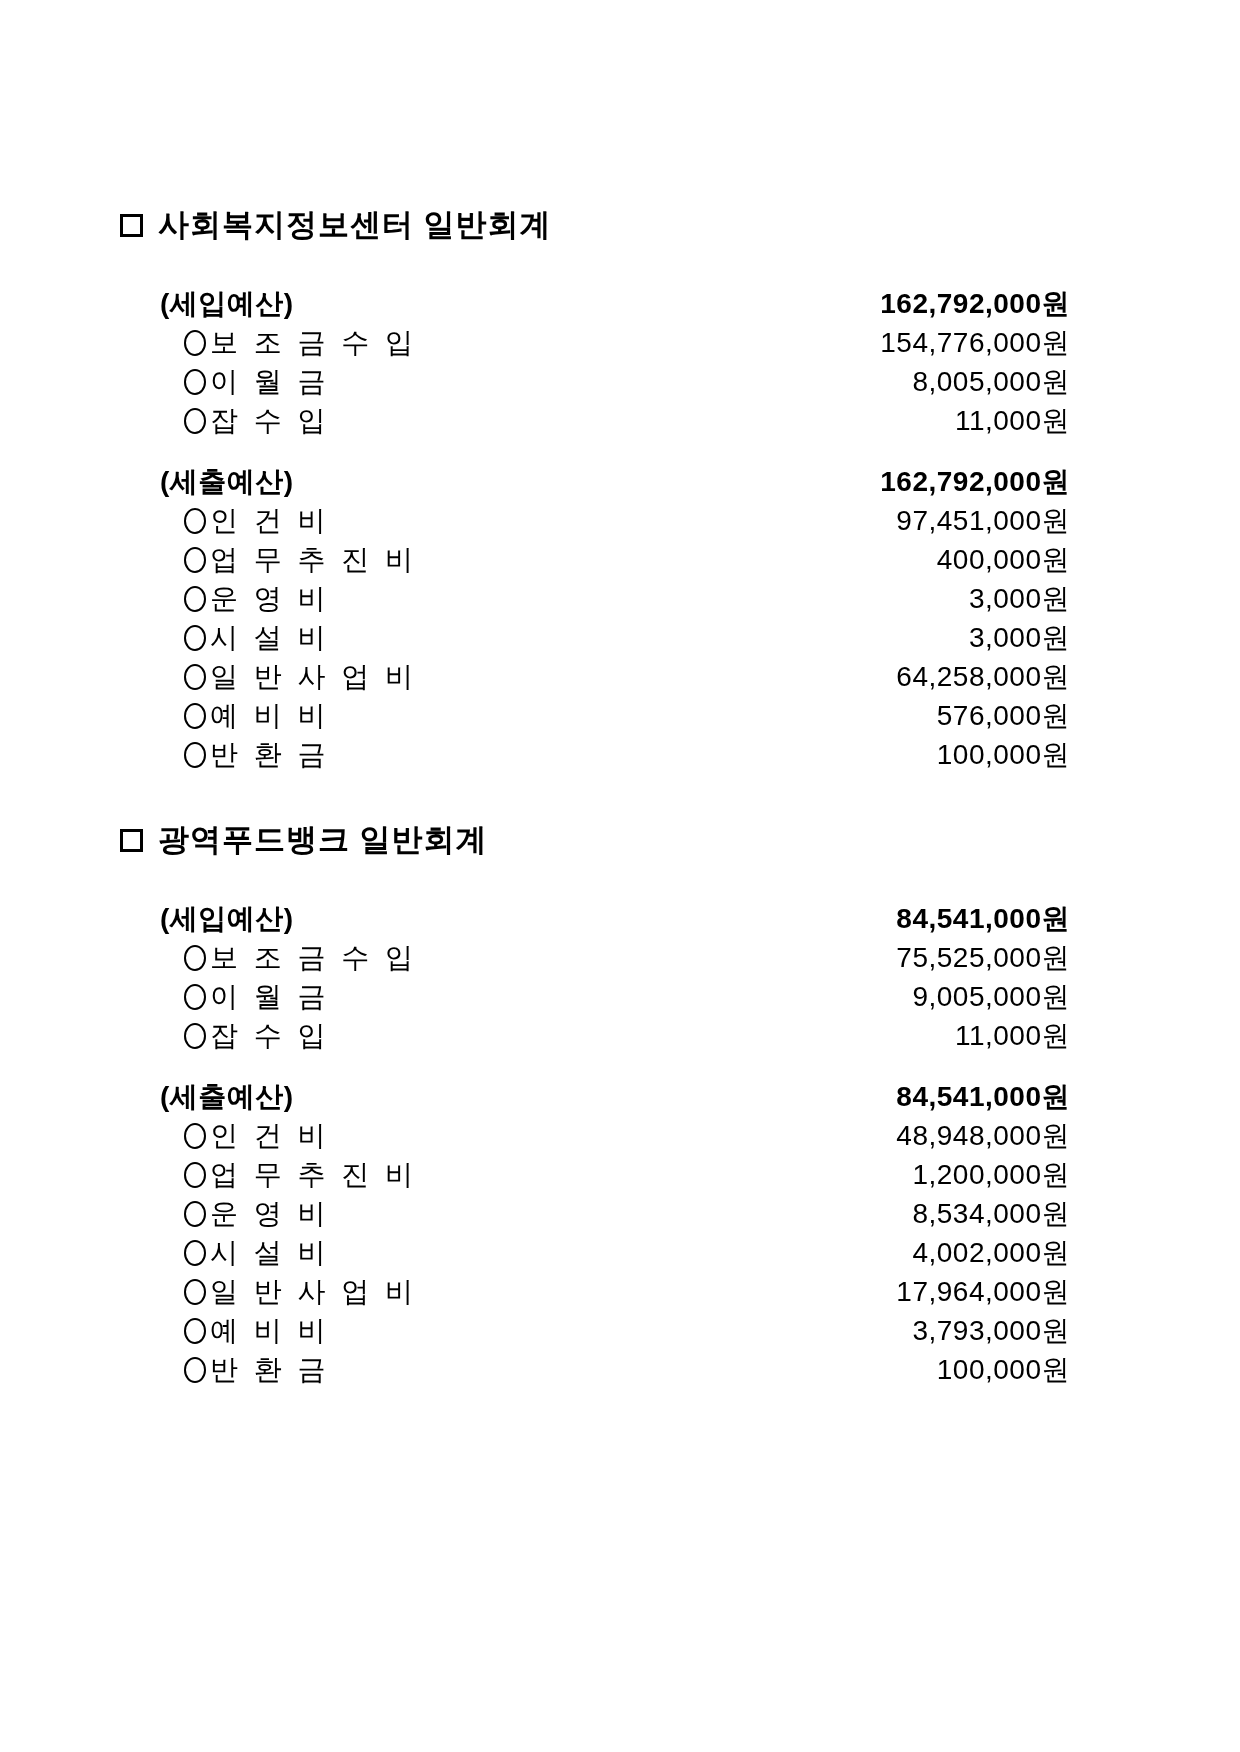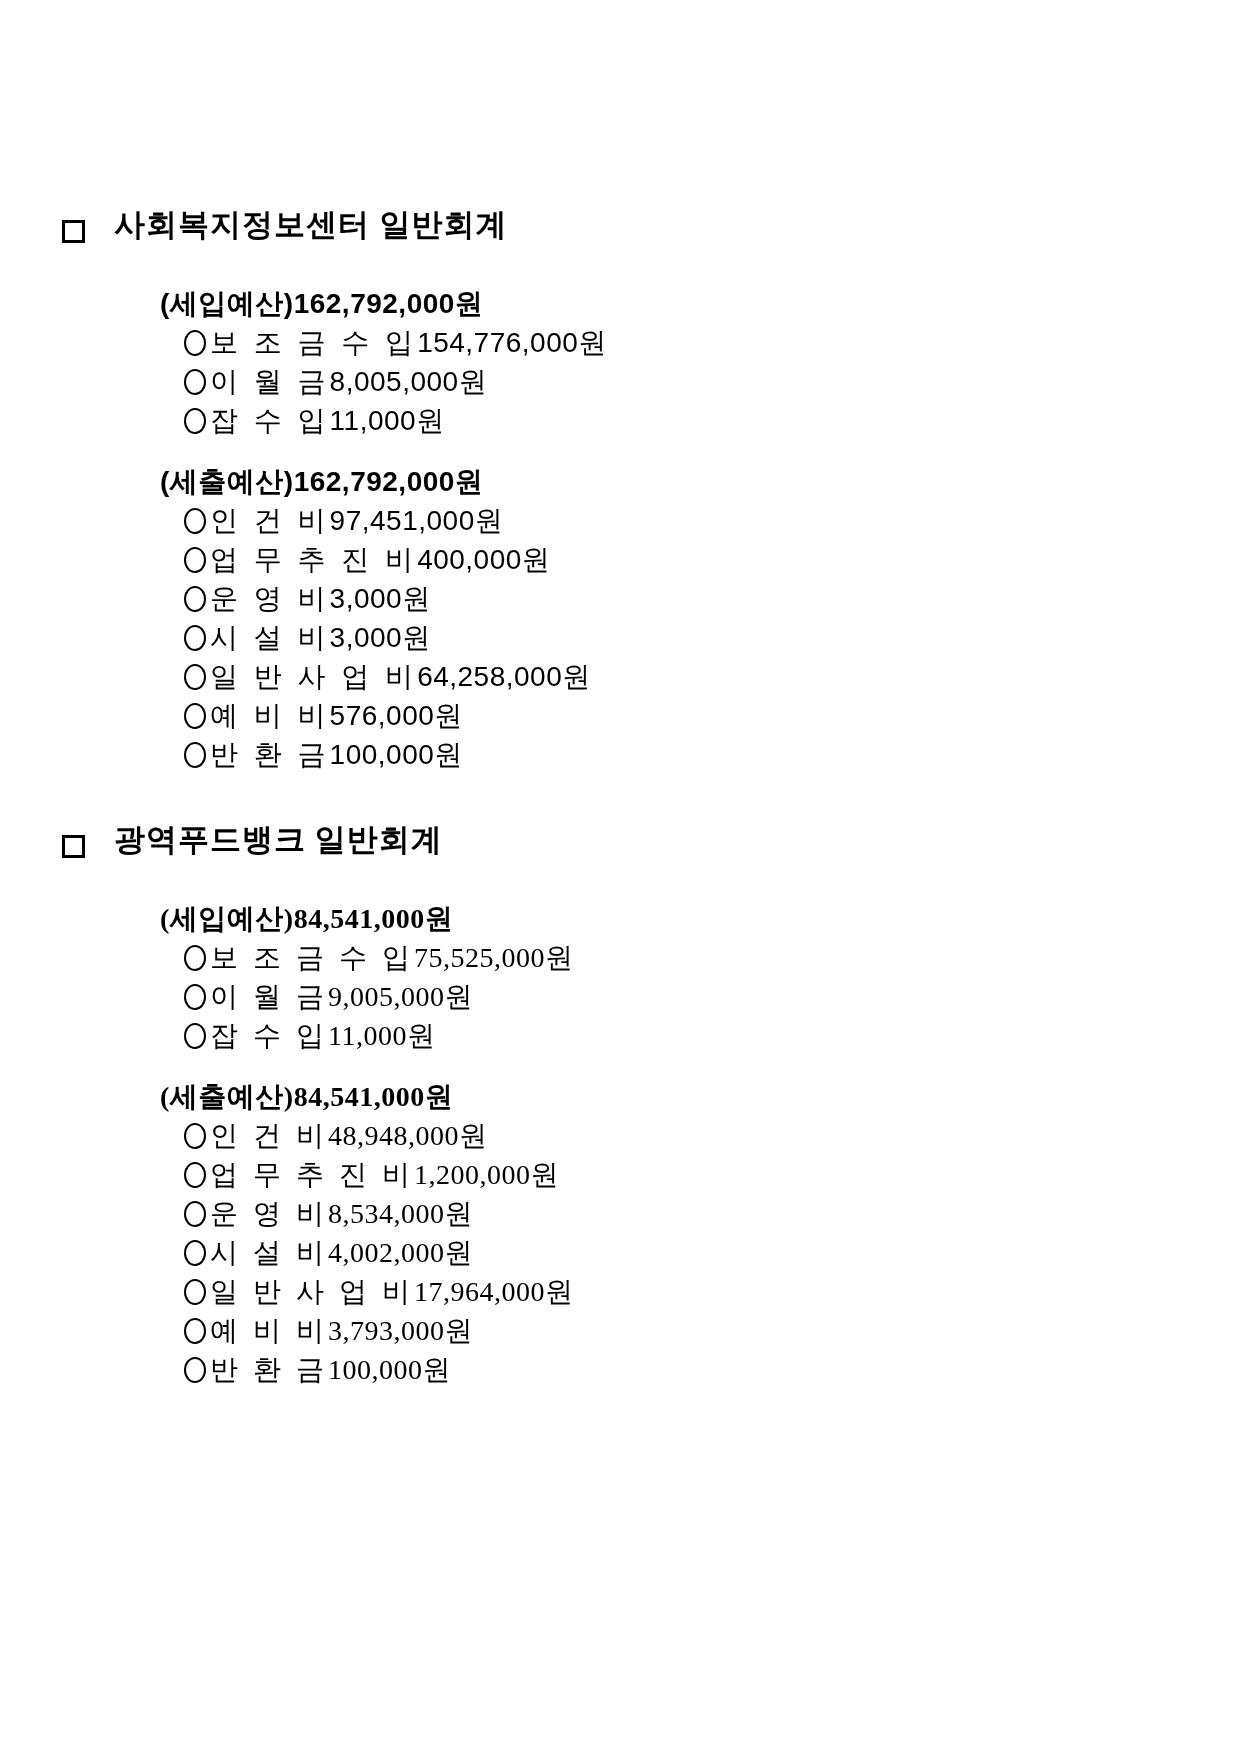--- a/index.html
+++ b/index.html
@@ -14,33 +14,32 @@
     width: 1240px;
     height: 1752px;
     background: #ffffff;
     overflow: hidden;
   }
   #doc-root {
     padding-top: 207px;
   }
   
   .section-title {
-    margin: 0 0 0 62px;
+    margin: 0 0 0 120px;
     height: 36px;
     display: flex;
-    align-items: flex-end;
-    gap: 29px;
+    align-items: center;
+    gap: 15px;
     font-size: 31px;
     font-weight: 700;
     letter-spacing: 1px;
     line-height: 36px;
   }
   .budget-section + .budget-section {
     margin-top: 48px;
-    font-family: Liberation Serif, serif;
   }
   .square-marker {
     display: inline-block;
     width: 23px;
     height: 23px;
     border: 3px solid #000;
     box-sizing: border-box;
     flex: 0 0 auto;
   }
   .blocks {
@@ -48,21 +47,21 @@
   }
   .budget-block + .budget-block {
     margin-top: 22px;
   }
   
   .row {
     margin-left: 160px;
     width: 910px;
     height: 39px;
     display: flex;
-    justify-content: flex-start;
+    justify-content: space-between;
     align-items: center;
     font-size: 28px;
     line-height: 39px;
   }
   .header-row {
     font-weight: 700;
   }
   .header-row .block-label {
     letter-spacing: 0.5px;
   }

